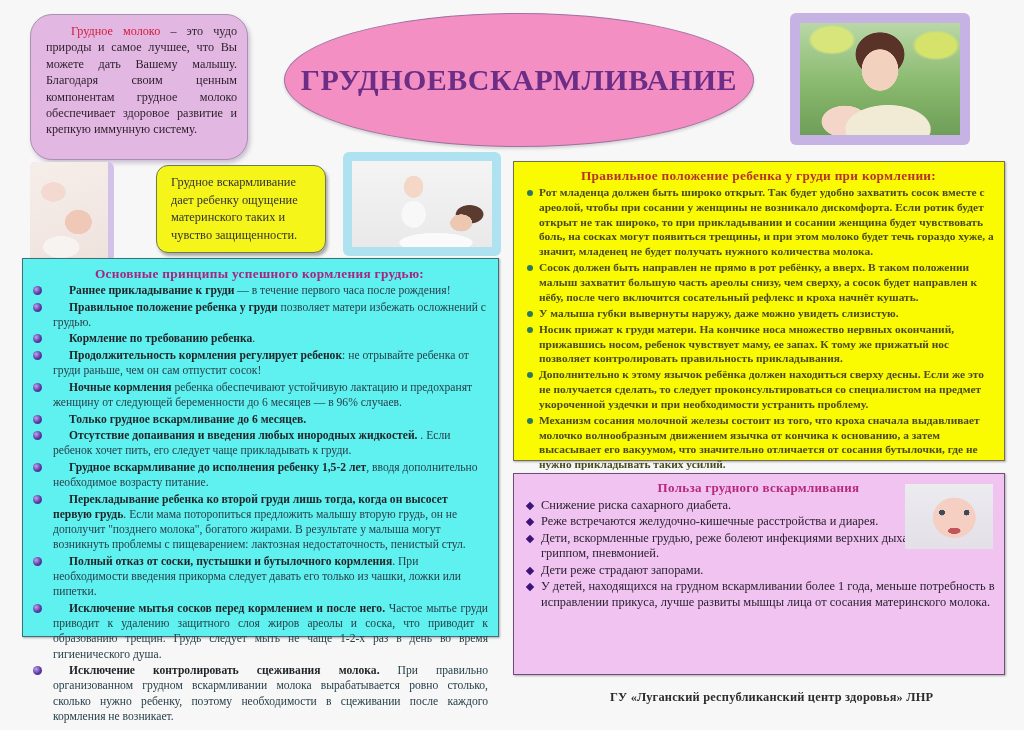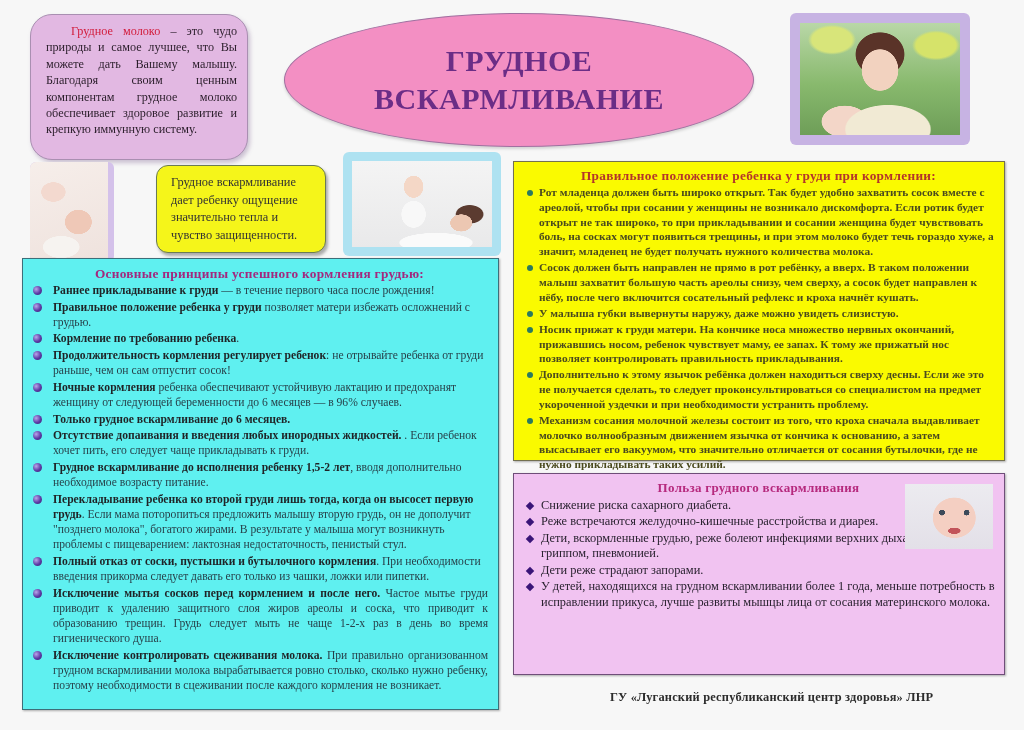--- a/index.html
+++ b/index.html
@@ -25,21 +25,21 @@
     color: #2a1d2a;
   }
   .intro-box .hl { color: #d21b3b; font-weight: normal; margin-left: 25px; }
 
   
   .title-ellipse {
     left: 284px; top: 13px; width: 470px; height: 134px;
     background: #f38fc3;
     border: 1px solid #a070a0;
     border-radius: 50%;
-    display: flex; flex-direction: column; align-items: center; justify-content: center;
+    display: flex; flex-direction: row; align-items: center; justify-content: center;
     box-shadow: 0 2px 3px rgba(0,0,0,0.15);
   }
   .title-ellipse span {
     font-family: "Liberation Serif", "DejaVu Serif", serif;
     font-weight: bold; font-size: 30px; line-height: 38px;
     color: #6b2d86; letter-spacing: 0.5px;
   }
 
   
   .photo-frame {
@@ -107,21 +107,21 @@
     border: 1px solid #6a7b55;
     border-radius: 12px;
     box-shadow: 2px 3px 3px rgba(80,80,80,0.45);
     padding: 8px 10px 6px 14px;
     font-size: 12.4px; line-height: 17.5px;
     color: #333;
   }
 
   
   .cyan-panel {
-    left: 22px; top: 258px; width: 477px; height: 452px;
+    left: 22px; top: 258px; width: 477px; height: 379px;
     background: #5ff0f0;
     border: 1px solid #3d6e79;
     box-shadow: 1px 1px 2px rgba(0,0,0,0.3);
     padding: 6px 10px 4px 8px;
     font-size: 11.6px; line-height: 15.2px;
     color: #27414a;
   }
   .panel-heading {
     text-align: center; font-weight: bold;
     font-size: 13.3px; line-height: 17px;
@@ -130,21 +130,21 @@
   .cyan-panel .panel-heading { color: #a2287e; }
   .cyan-list { list-style: none; margin-top: 1px; }
   .cyan-list li {
     position: relative; padding-left: 22px; margin-bottom: 1.4px;
   }
   .cyan-list li .bul {
     position: absolute; left: 2px; top: 3px;
     width: 9px; height: 9px; border-radius: 50%;
     background: radial-gradient(circle at 35% 35%, #b9a6ea 0%, #5d39a5 55%, #35216a 100%);
   }
-  .cyan-list b { color: #1f2326; }
+  .cyan-list b { color: #1f2326; margin-left: 16px; }
   .cyan-list .justify { text-align: justify; }
 
   
   .yellow-panel {
     left: 513px; top: 161px; width: 492px; height: 300px;
     background: #fafa00;
     border: 1px solid #737050;
     box-shadow: 1px 1px 2px rgba(0,0,0,0.3);
     padding: 5px 9px 4px 8px;
     font-size: 11.4px; line-height: 14.8px;
@@ -200,21 +200,21 @@
 <div class="abs photo-frame photo-top-right">
     <div class="inner"></div>
   </div>
 <div class="abs photo-frame photo-left">
     <div class="inner"></div>
   </div>
 <div class="abs photo-frame photo-middle">
     <div class="inner"></div>
   </div>
 
-<div class="abs note-box">Грудное вскармливание дает ребенку ощущение значительно тепла и чувство защищенности.</div>
+<div class="abs note-box">Грудное вскармливание дает ребенку ощущение материнского таких и чувство защищенности.</div>
 
 <div class="abs cyan-panel">
   <div class="panel-heading">Основные принципы  успешного кормления грудью:</div>
   <ul class="cyan-list">
     <li><span class="bul"></span><b>Раннее прикладывание к груди</b><span> — в течение первого часа после рождения!</span></li>
     <li><span class="bul"></span><b>Правильное положение ребенка у груди</b><span> позволяет матери избежать осложнений с грудью.</span></li>
     <li><span class="bul"></span><b>Кормление по требованию ребенка</b><span>.</span></li>
     <li><span class="bul"></span><b>Продолжительность кормления регулирует ребенок</b><span>: не отрывайте ребенка от груди раньше, чем он сам отпустит сосок!</span></li>
     <li><span class="bul"></span><b>Ночные кормления</b><span> ребенка обеспечивают устойчивую лактацию и предохранят женщину от следующей беременности до 6 месяцев — в 96% случаев.</span></li>
     <li><span class="bul"></span><b>Только грудное вскармливание до 6 месяцев.</b><span></span></li>

